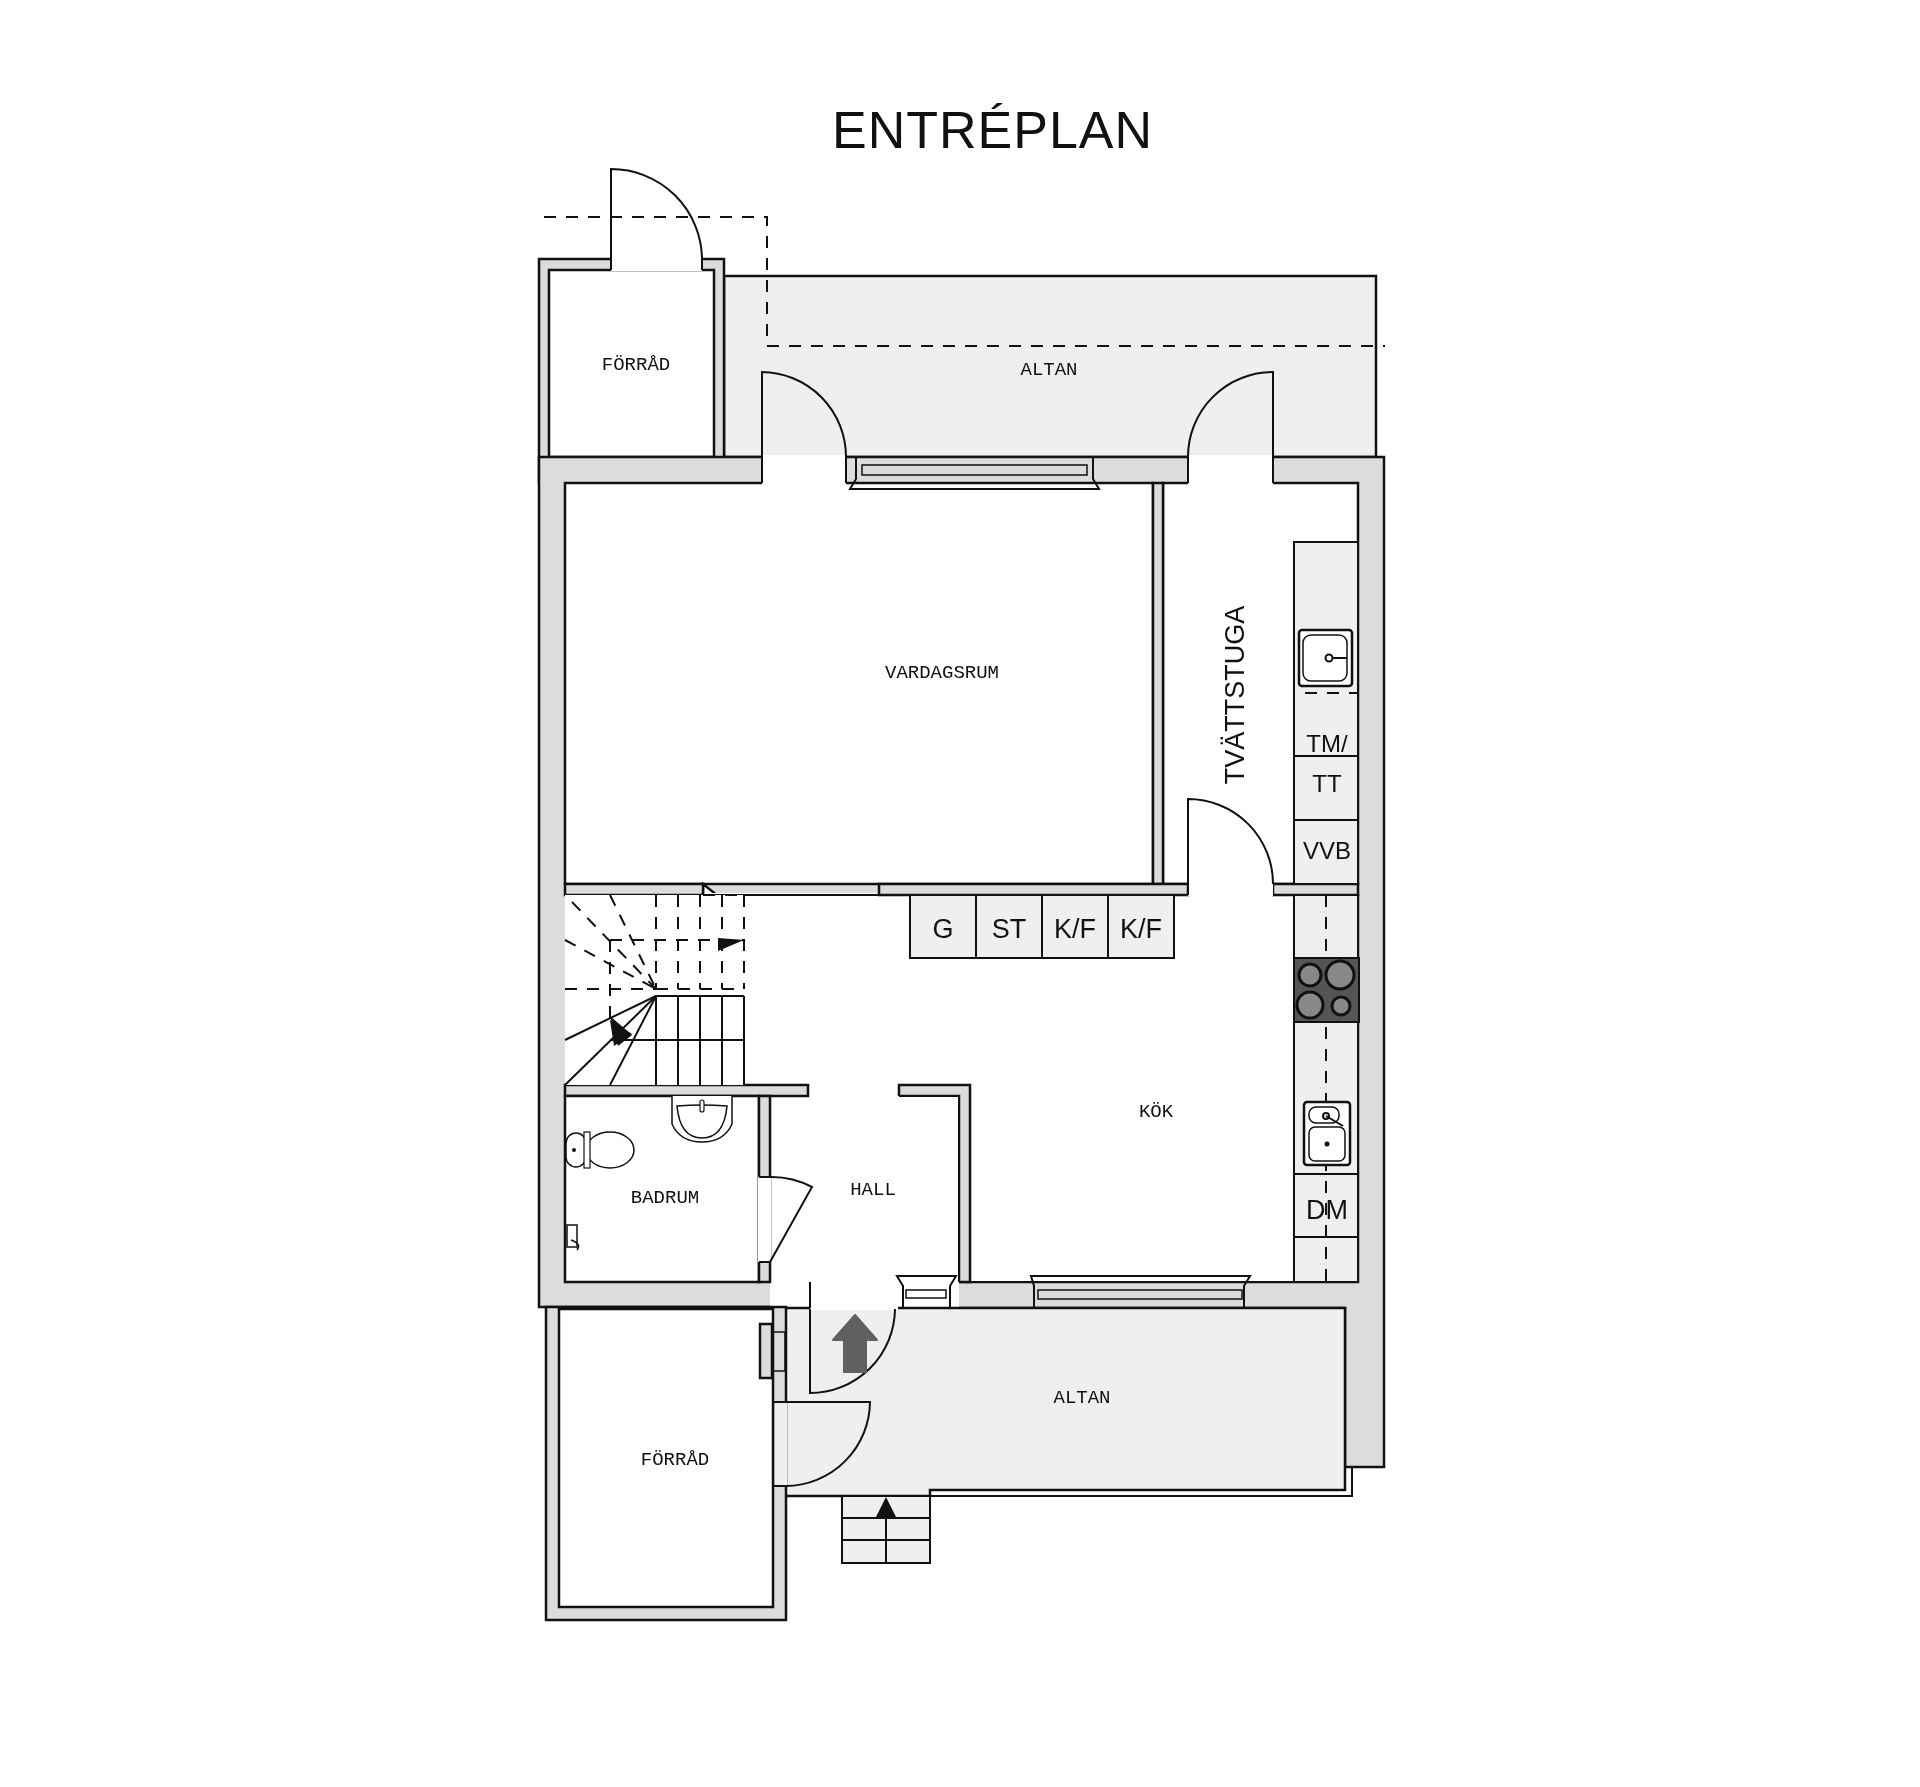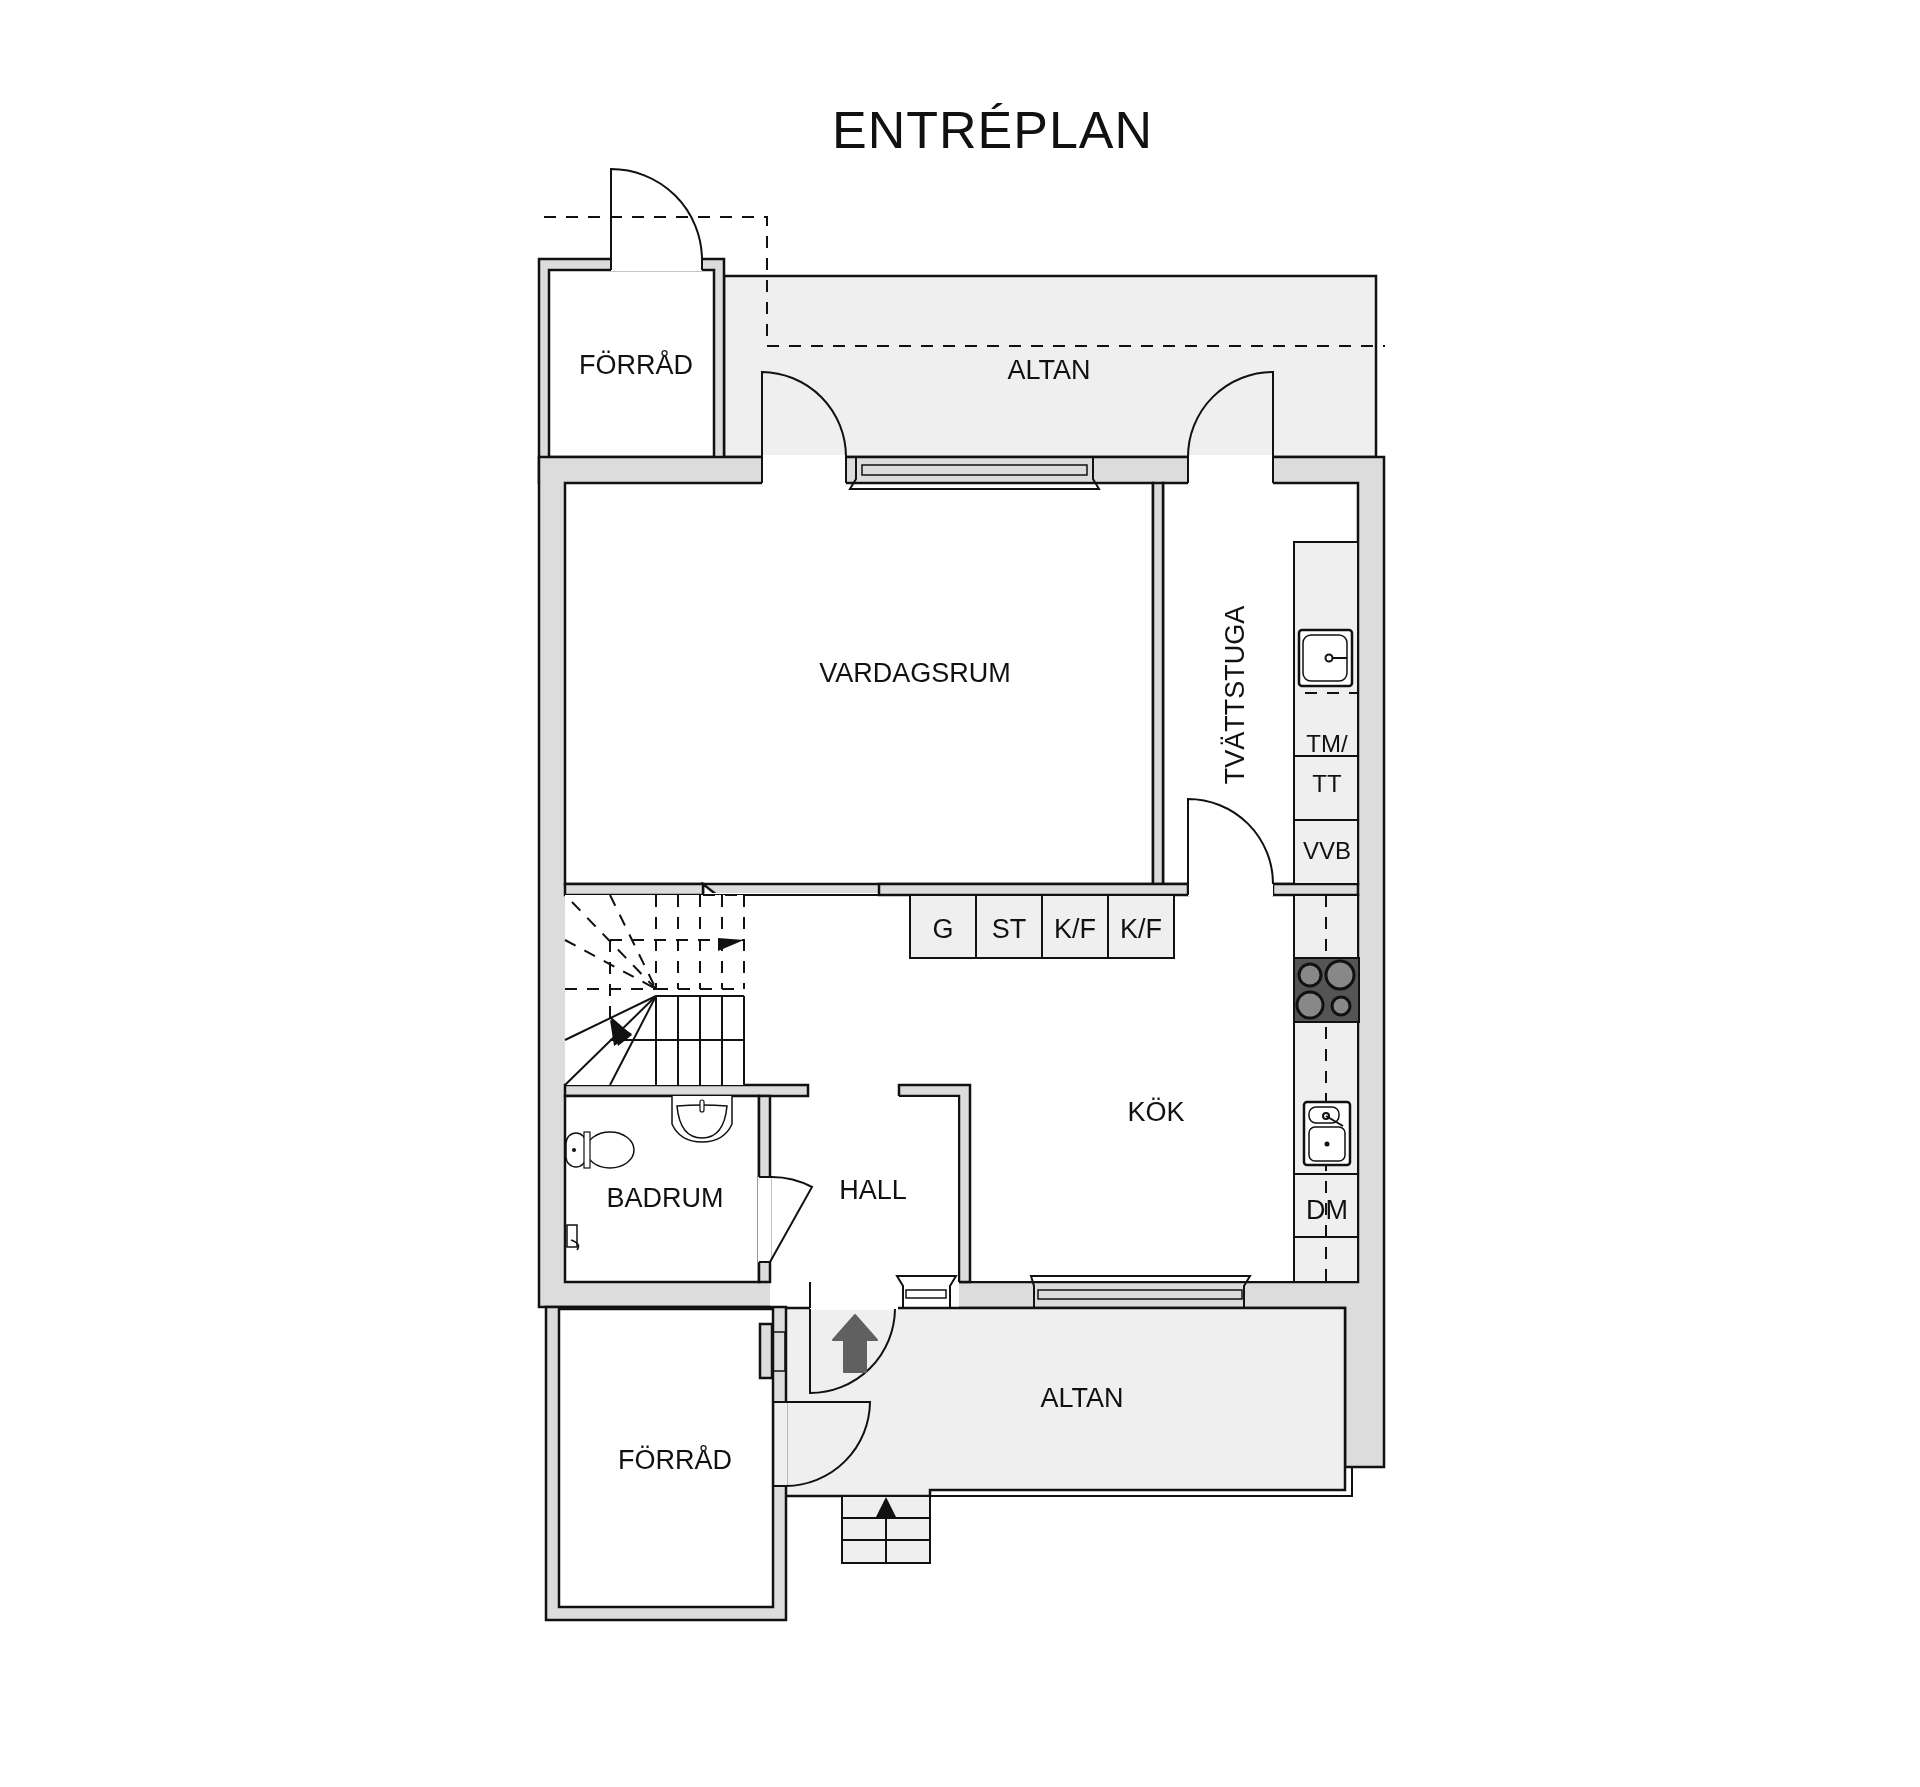--- a/index.html
+++ b/index.html
@@ -6,21 +6,21 @@
   body { width:1920px; height:1787px; position:relative; overflow:hidden; font-family:"Liberation Sans", sans-serif; }
   #plan { position:absolute; left:0; top:0; }
   .wall { fill:#dcdcdc; stroke:#111; stroke-width:2.5; }
   .room { fill:#ffffff; stroke:#111; stroke-width:2.5; }
   .deck { fill:#efefef; stroke:#111; stroke-width:2.5; }
   .line { fill:none; stroke:#111; stroke-width:2; }
   .thin { fill:none; stroke:#111; stroke-width:1.5; }
   .dash { fill:none; stroke:#111; stroke-width:2; stroke-dasharray:12 10; }
   .cab { fill:#efefef; stroke:#111; stroke-width:2; }
   .lbl { position:absolute; color:#111; font-family:"Liberation Sans", sans-serif; white-space:nowrap; line-height:1; }
-  .room-lbl { font-size:27px; transform:translate(-50%,-50%); }
+  .room-lbl { font-size:19px; transform:translate(-50%,-50%);font-family:Liberation Mono, monospace; }
   .cab-lbl { font-size:27px; transform:translate(-50%,-50%); }
   .small-lbl { font-size:24px; transform:translate(-50%,-50%); text-align:center; line-height:0.9; }
   #title { font-size:52px; left:832px; top:104px; letter-spacing:1px; }
   #tvatt { font-size:27px; left:1235px; top:695px; transform:translate(-50%,-50%) rotate(-90deg); }
 </style>
 </head>
 <body>
 
 <svg id="plan" width="1920" height="1787" viewBox="0 0 1920 1787" xmlns="http://www.w3.org/2000/svg">
 
@@ -212,21 +212,21 @@
     <polygon points="886,1497 875,1519 897,1519" fill="#111"></polygon>
   </g>
 
   <path class="dash" d="M544 217 L767 217 L767 346 L1385 346"></path>
 </svg>
 
 <div id="title" class="lbl">ENTRÉPLAN</div>
 
 <div class="lbl room-lbl" style="left:636px;top:365px;">FÖRRÅD</div>
 <div class="lbl room-lbl" style="left:1049px;top:370px;">ALTAN</div>
-<div class="lbl room-lbl" style="left:915px;top:673px;">VARDAGSRUM</div>
+<div class="lbl room-lbl" style="left:942px;top:673px;">VARDAGSRUM</div>
 <div id="tvatt" class="lbl">TVÄTTSTUGA</div>
 <div class="lbl room-lbl" style="left:1156px;top:1112px;">KÖK</div>
 <div class="lbl room-lbl" style="left:873px;top:1190px;text-align:right;">HALL</div>
 <div class="lbl room-lbl" style="left:665px;top:1198px;">BADRUM</div>
 <div class="lbl room-lbl" style="left:675px;top:1460px;">FÖRRÅD</div>
 <div class="lbl room-lbl" style="left:1082px;top:1398px;">ALTAN</div>
 
 <div class="lbl cab-lbl" style="left:943px;top:929px;">G</div>
 <div class="lbl cab-lbl" style="left:1009px;top:929px;">ST</div>
 <div class="lbl cab-lbl" style="left:1075px;top:929px;">K/F</div>

